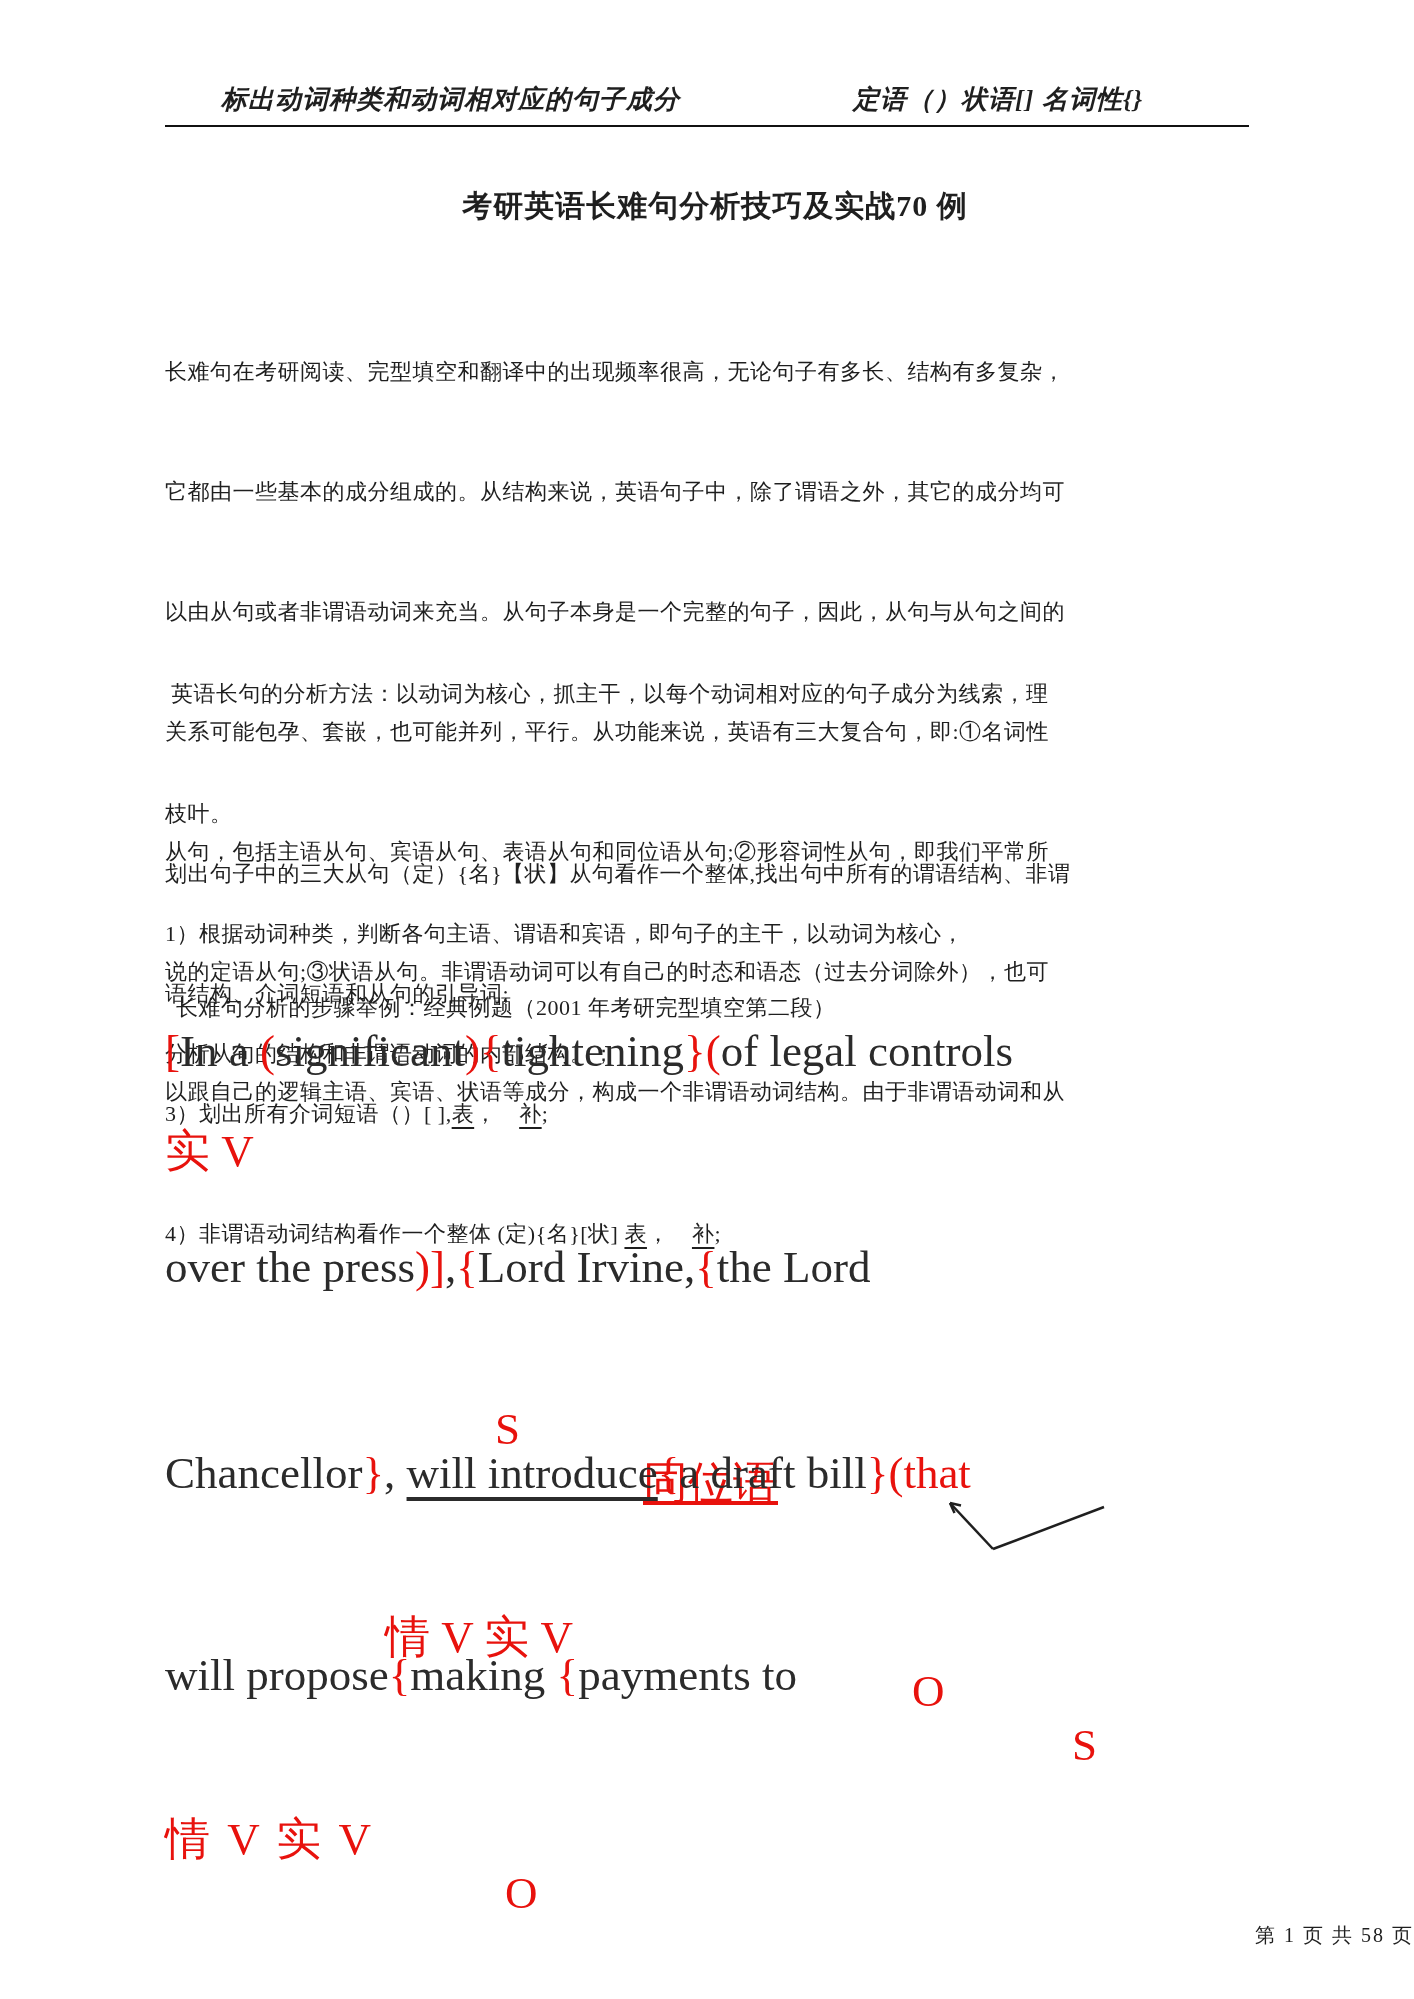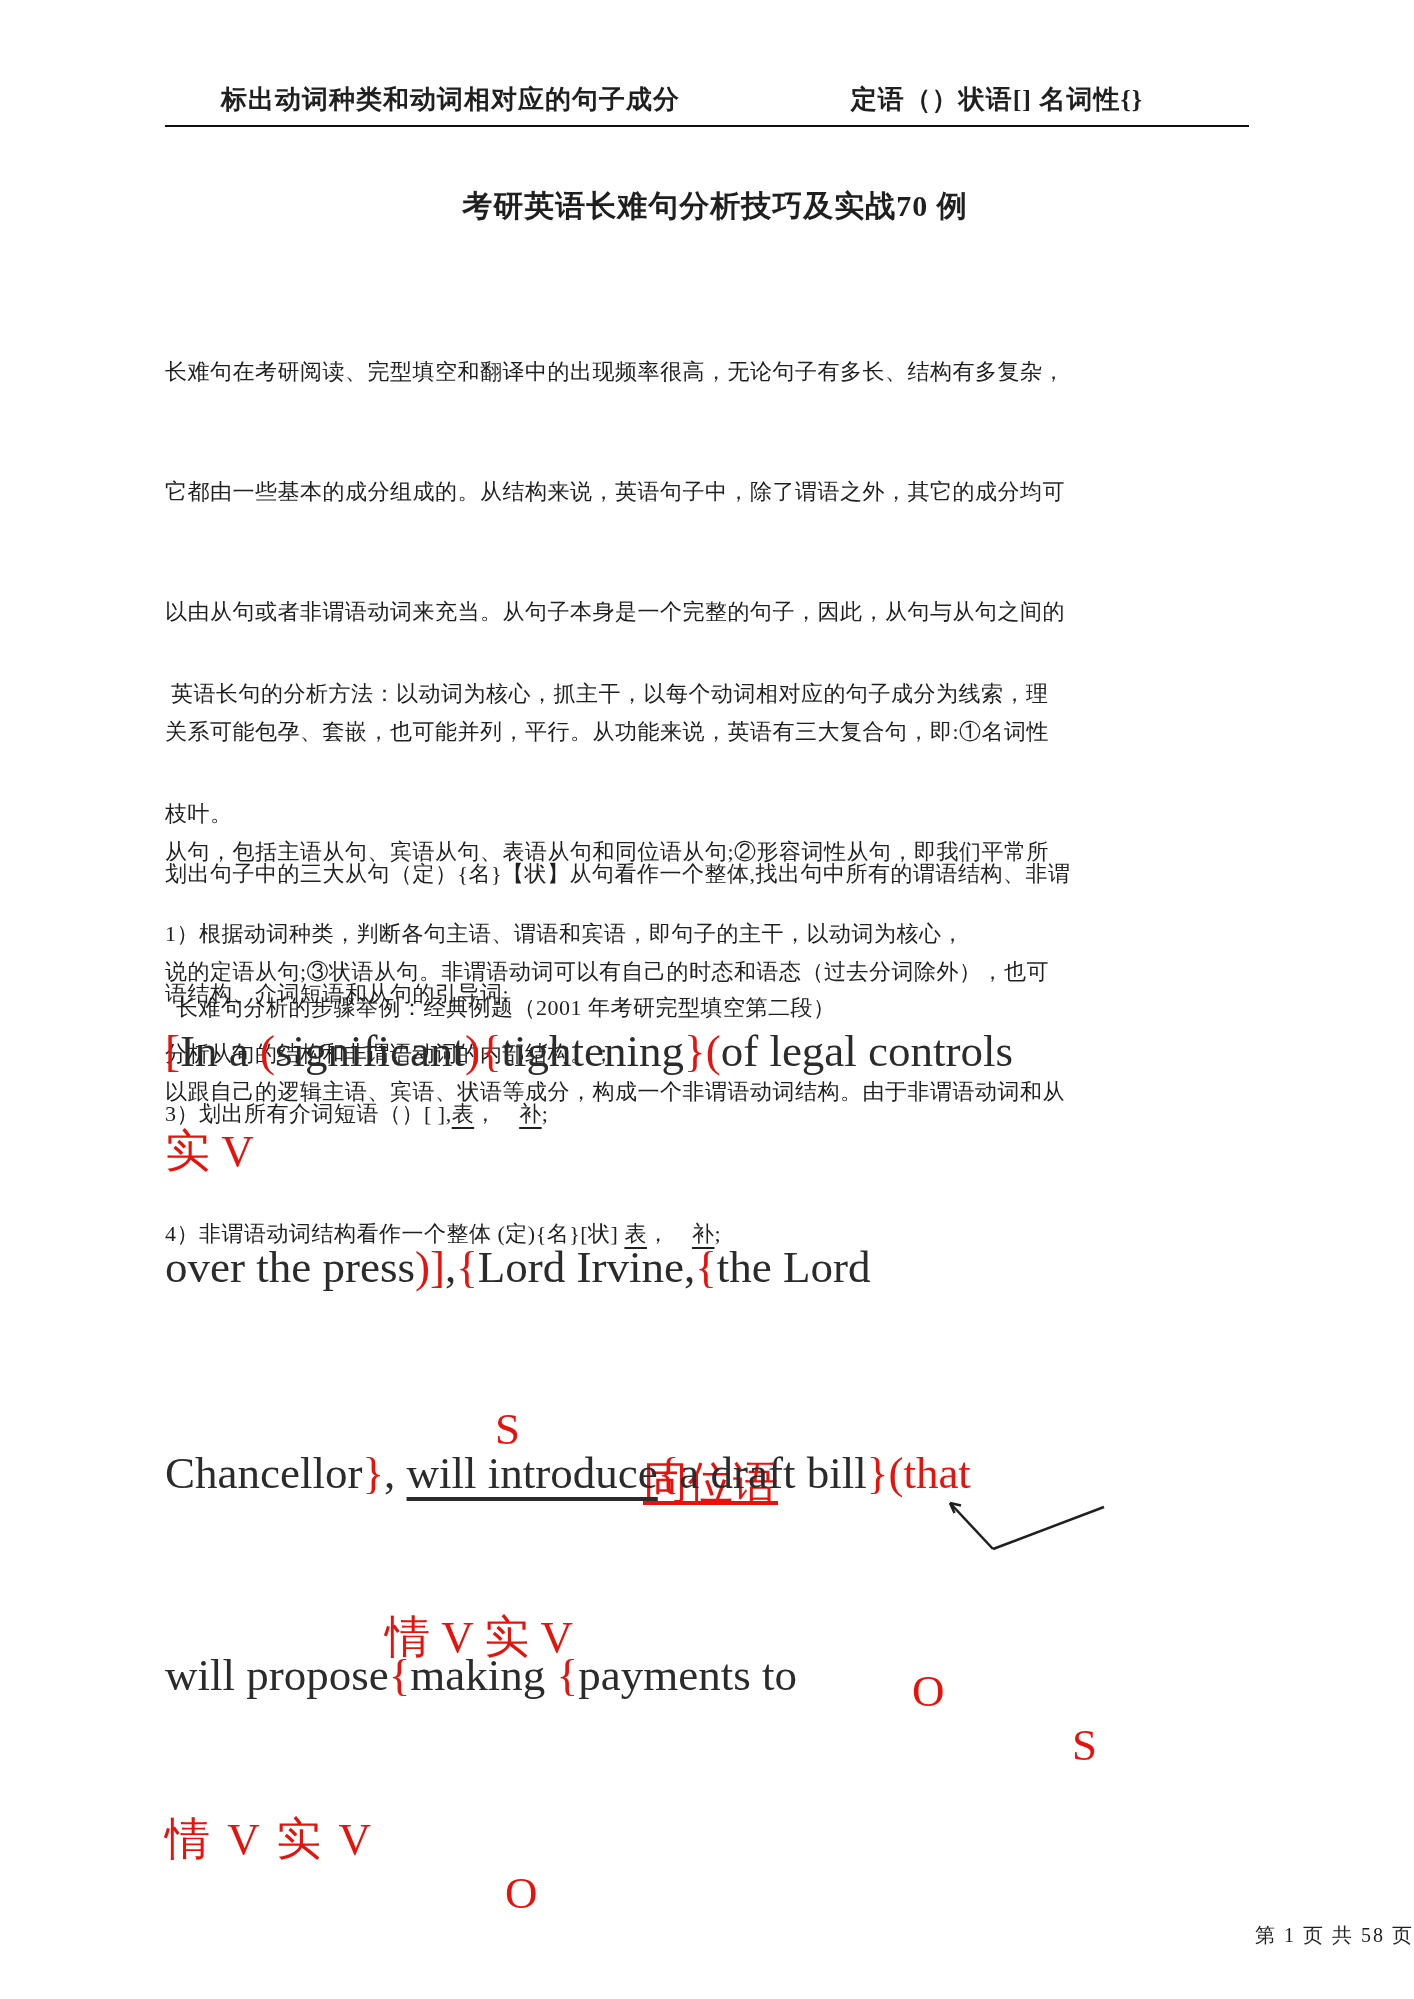--- a/index.html
+++ b/index.html
@@ -2,21 +2,21 @@
 <html><head>
 <meta charset="utf-8">
 <style>
   html,body{margin:0;padding:0;background:#fff;}
   .page{position:relative;width:1414px;height:1999px;background:#ffffff;color:#1f1f1f;
         font-family:"Liberation Serif","DejaVu Serif",serif;overflow:hidden;}
   
   .header{position:absolute;left:165px;top:82px;width:1084px;box-sizing:border-box;
           display:flex;justify-content:space-between;align-items:flex-end;
           font-weight:700;font-size:26px;letter-spacing:1px;
-          padding:0 106px 8px 56px;border-bottom:2px solid #111;}
+          padding:0 106px 8px 56px;border-bottom:2px solid #111;font-style:italic;}
   
   .title{position:absolute;top:186px;left:8px;width:1414px;text-align:center;
          font-size:30px;font-weight:700;letter-spacing:1px;}
   
   .para,.steps{position:absolute;left:165px;width:1110px;font-size:22px;line-height:40px;
         letter-spacing:.5px;white-space:pre;}
   .para1{top:272px;}
   .para2{top:594px;}
   .para3{top:774px;}
   .steps{top:988px;margin-left:11px;}

